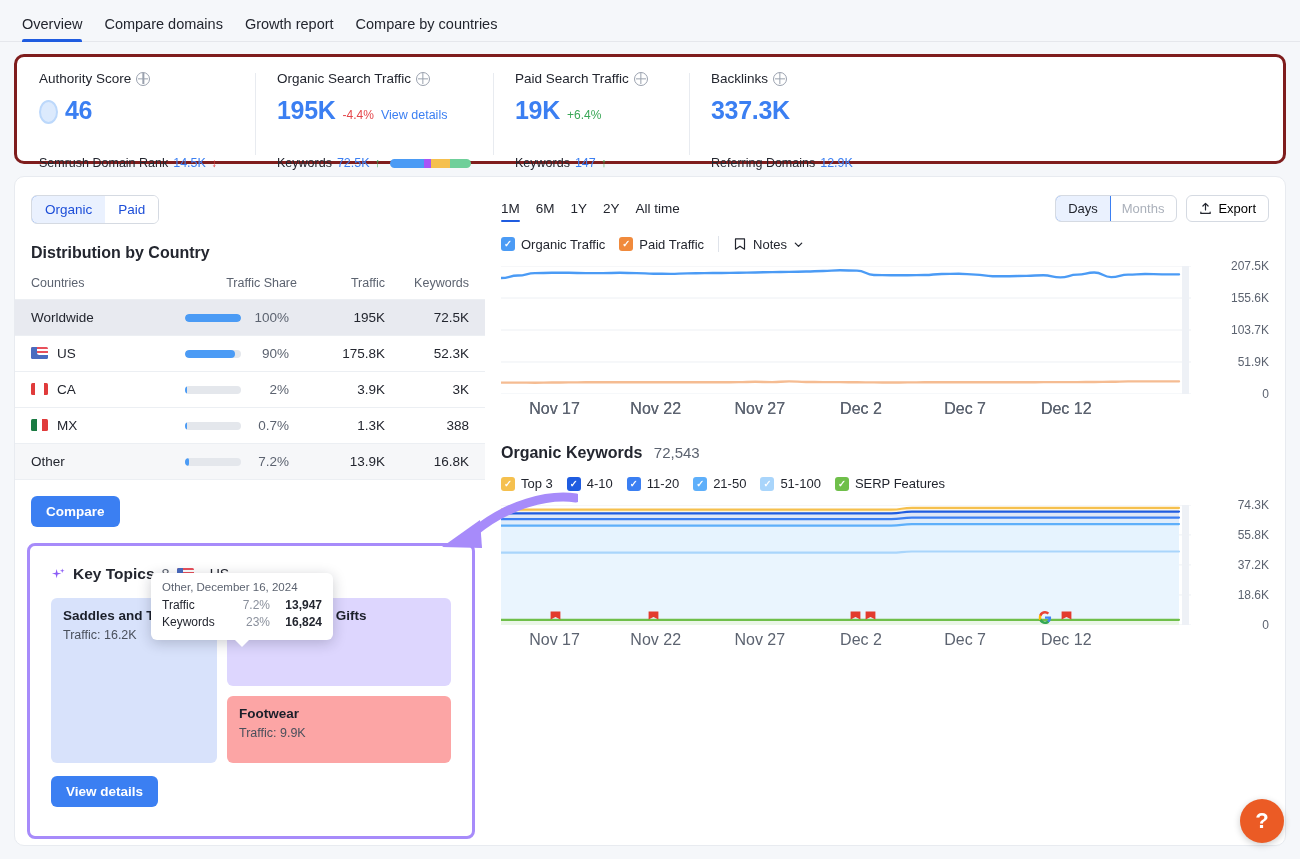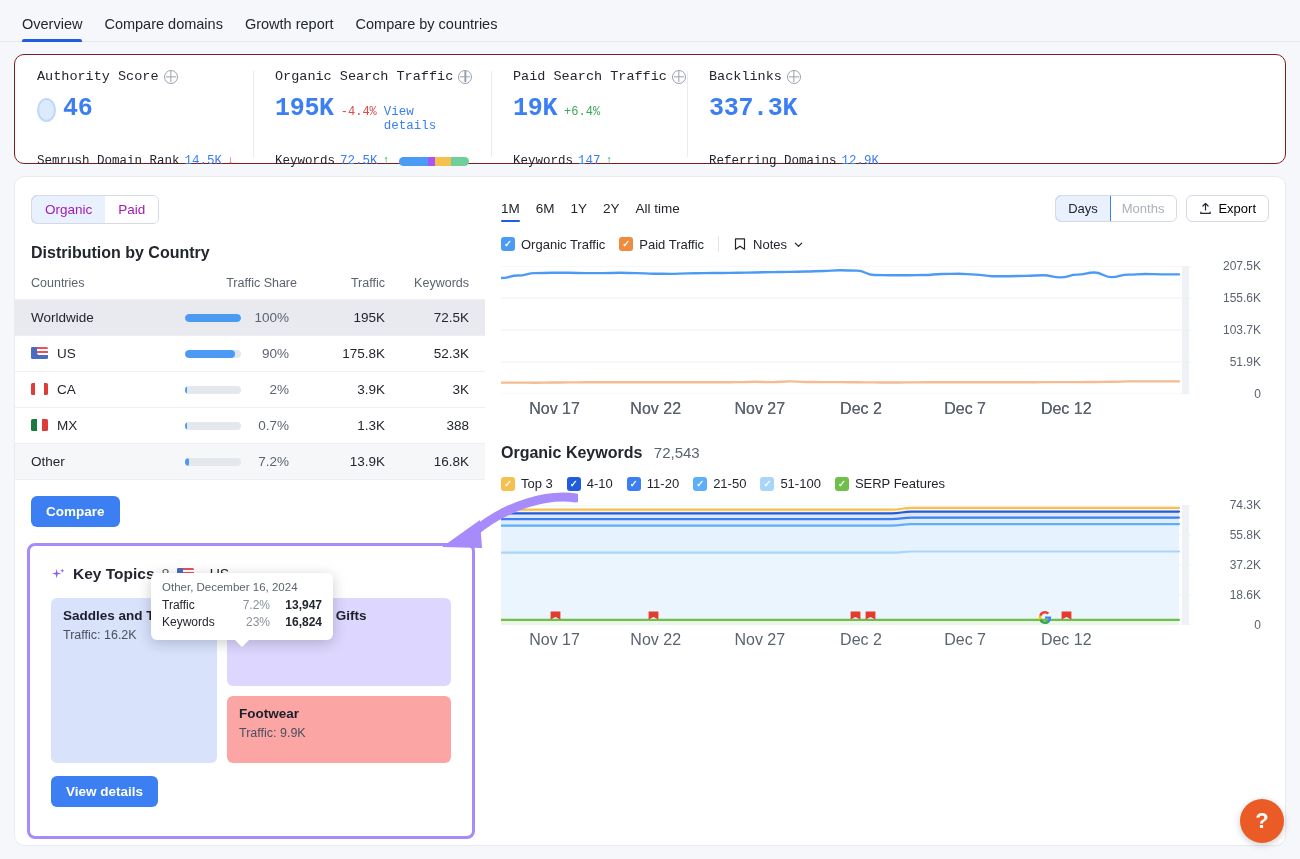--- a/index.html
+++ b/index.html
@@ -35,24 +35,23 @@
     position: absolute;
     left: 0; right: 0; bottom: -1px;
     height: 3px;
     background: #1f5ce0;
     border-radius: 2px 2px 0 0;
   }
 
   
   .card {
     background: #fff;
-    border: 1px solid #7f1d1d;
+    border: 3px solid #7f1d1d;
     border-radius: 10px;
     margin: 12px 14px 0 14px;
-    font-family: Liberation Mono, monospace;
   }
 
   
   .metrics {
     display: flex;
     height: 110px;
     padding: 14px 0 0 0;
   }
   .metric {
     padding: 0 22px;
@@ -165,21 +164,21 @@
     border: 1px solid #d5dae2;
     border-radius: 6px;
     overflow: hidden;
     margin-left: 16px;
     background: #fff;
   }
   .seg > div {
     font-size: 13.5px;
     padding: 6px 13px;
     cursor: pointer;
-    color: #a21caf;
+    color: #1d4ed8;
     background: #fff;
   }
   .seg > div.on {
     background: #eaf1fe;
     border: 1px solid #3b7ff2;
     margin: -1px;
     border-radius: 6px 0 0 6px;
   }
 
   .dist-title {
@@ -303,21 +302,21 @@
     display: inline-flex; align-items: center; justify-content: center;
     color: #fff; font-size: 10px; line-height: 1; flex: 0 0 auto;
   }
   .cbx::after { content: "✓"; font-weight: bold; font-size: 9.5px; }
   .lg-div { width: 1px; height: 16px; background: #dfe3ea; }
   .notes { display: flex; align-items: center; gap: 6px; cursor: pointer; font-size: 13px; }
 
   .plot { position: relative; margin-top: 14px; height: 128px; }
   .plot svg { display: block; }
   .yaxis { position: absolute; right: 0; top: 0; height: 128px; width: 78px; }
-  .yaxis div { position: absolute; right: 8px; font-size: 12px; color: #5c6370; transform: translateY(-50%); }
+  .yaxis div { position: absolute; right: 0; font-size: 12px; color: #5c6370; transform: translateY(-50%); }
   .xaxis { position: relative; height: 26px; margin-right: 95px; }
   .xaxis div { position: absolute; top: 6px; font-size: 16px; color: #5c6370; transform: translateX(-50%); }
 
   .note-pin { position: absolute; width: 11px; height: 13px; }
   .goog { position: absolute; width: 13px; height: 13px; font-size: 12px; font-weight: bold; line-height: 13px; text-align: center; }
 
   .help {
     position: absolute; right: 16px; bottom: 16px;
     width: 44px; height: 44px; border-radius: 50%;
     background: #eb5b25; color: #fff;

